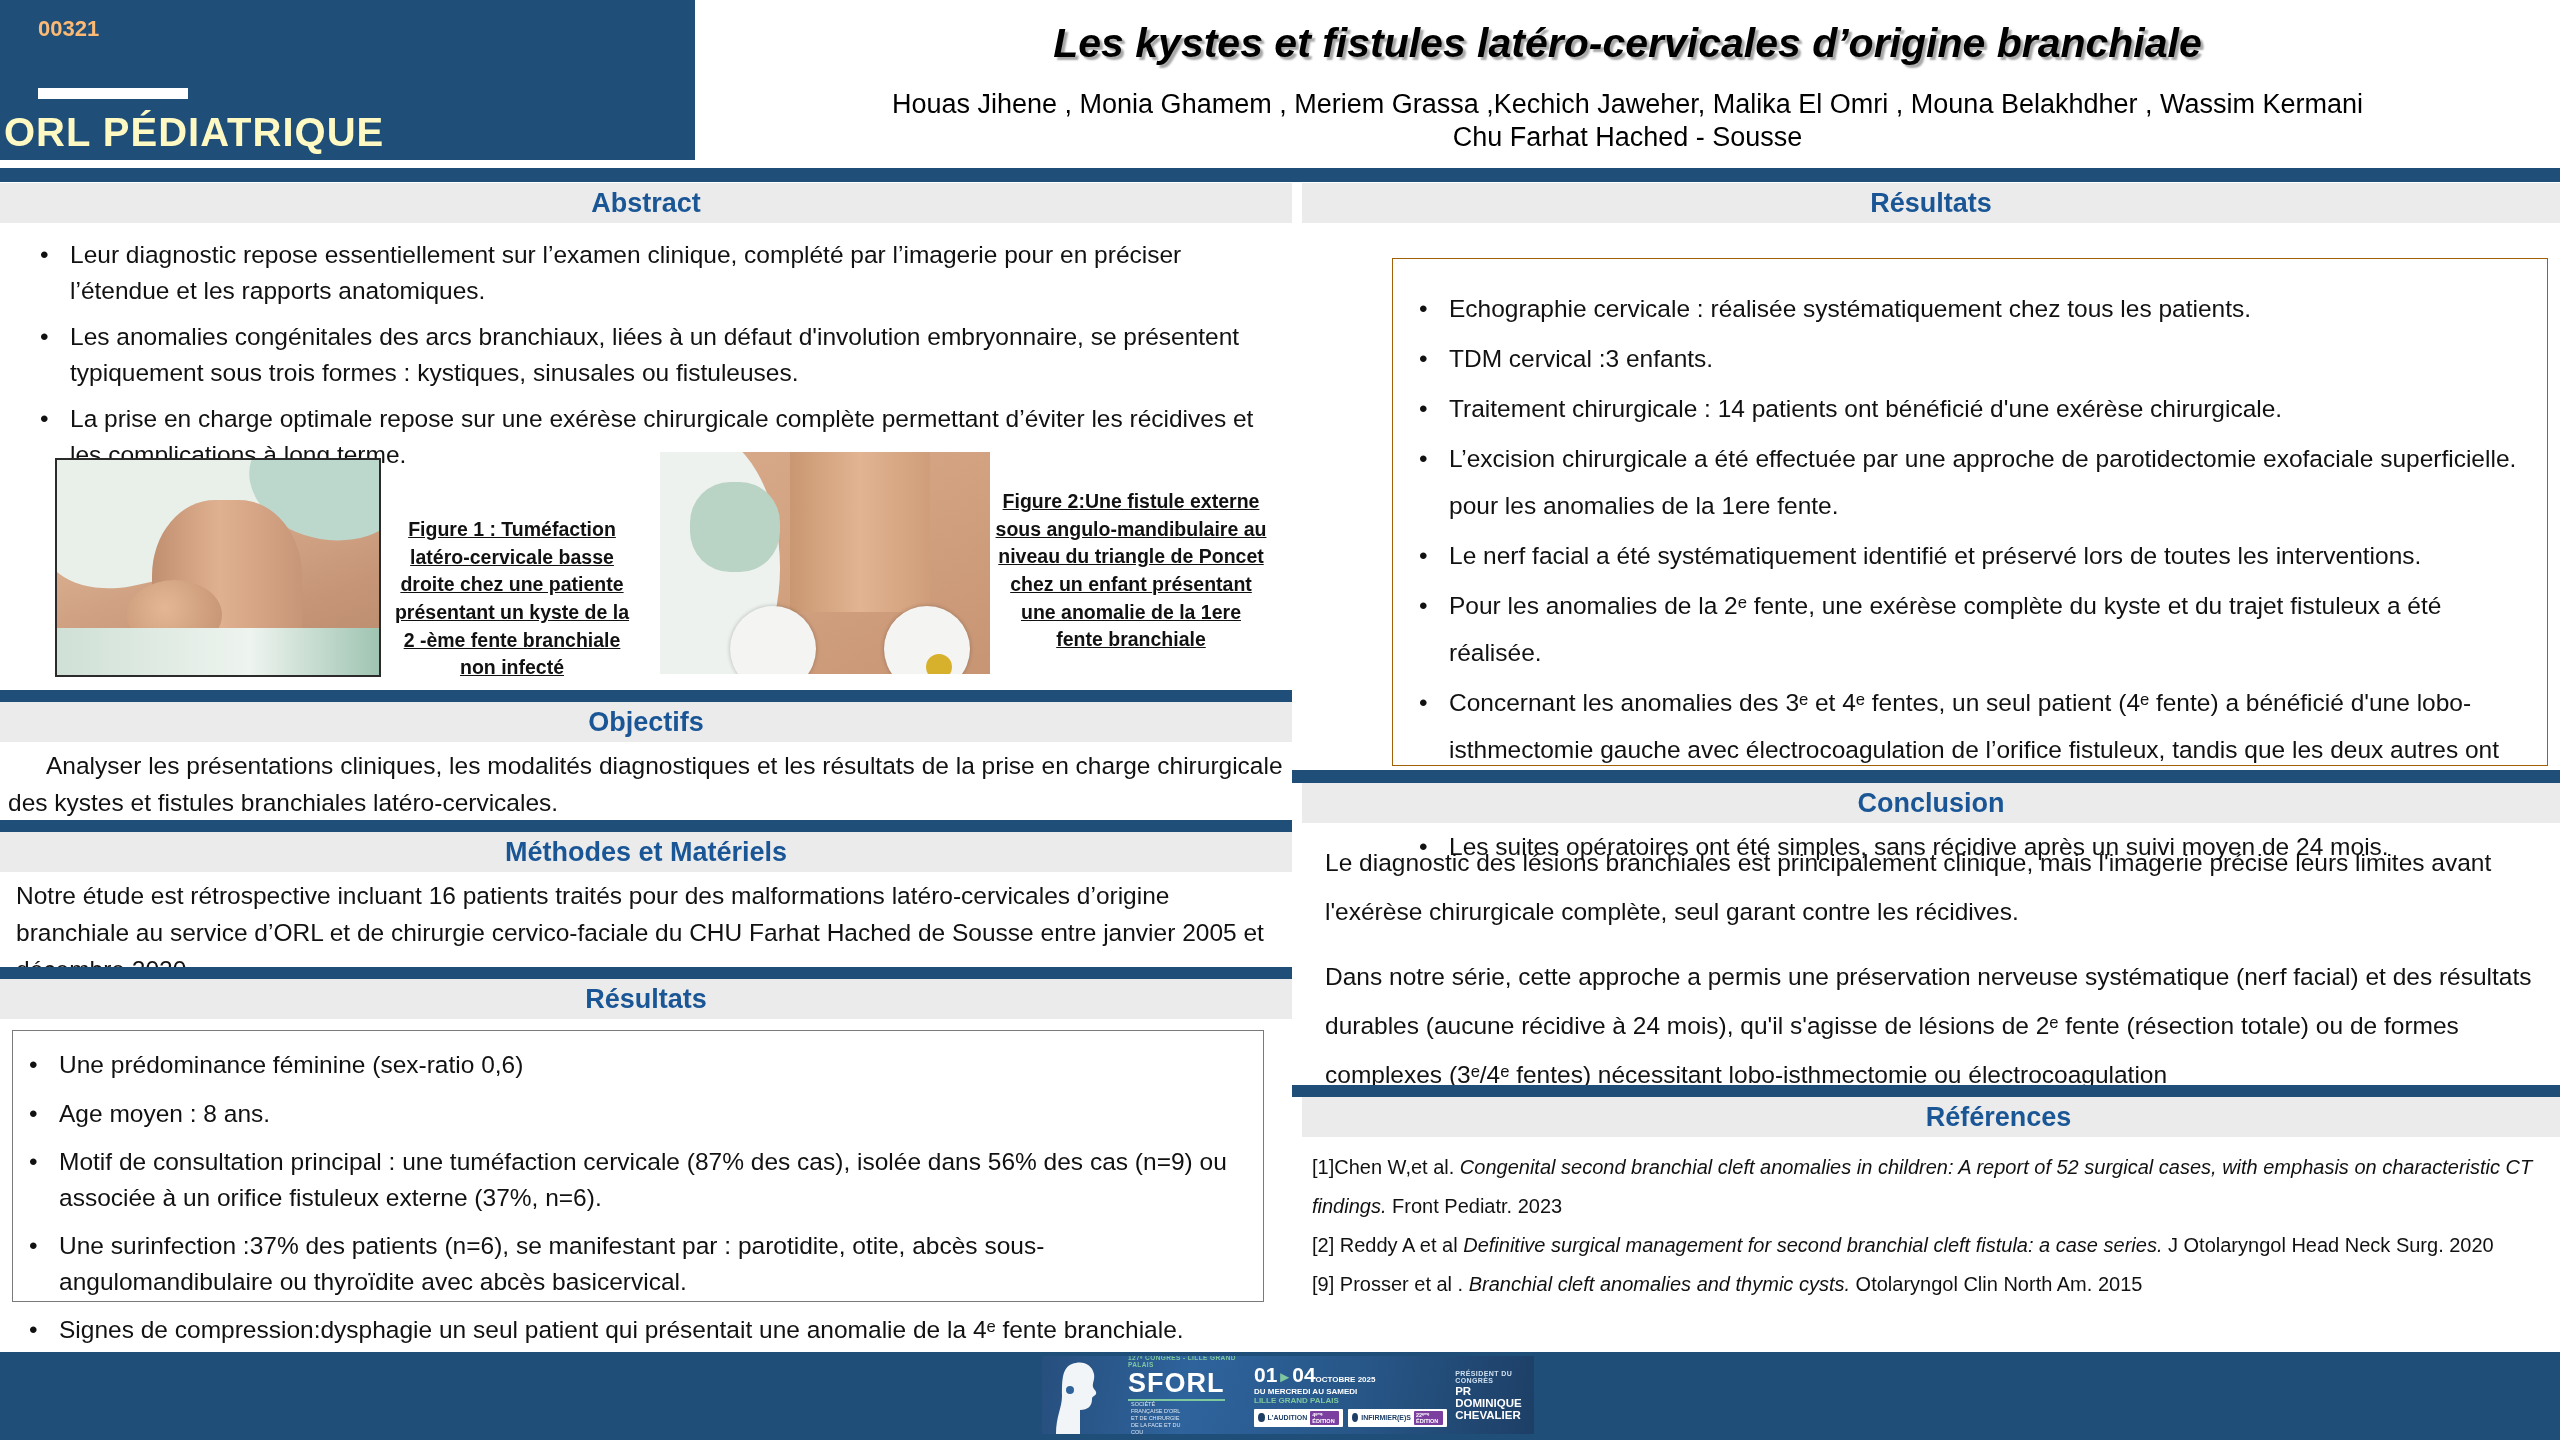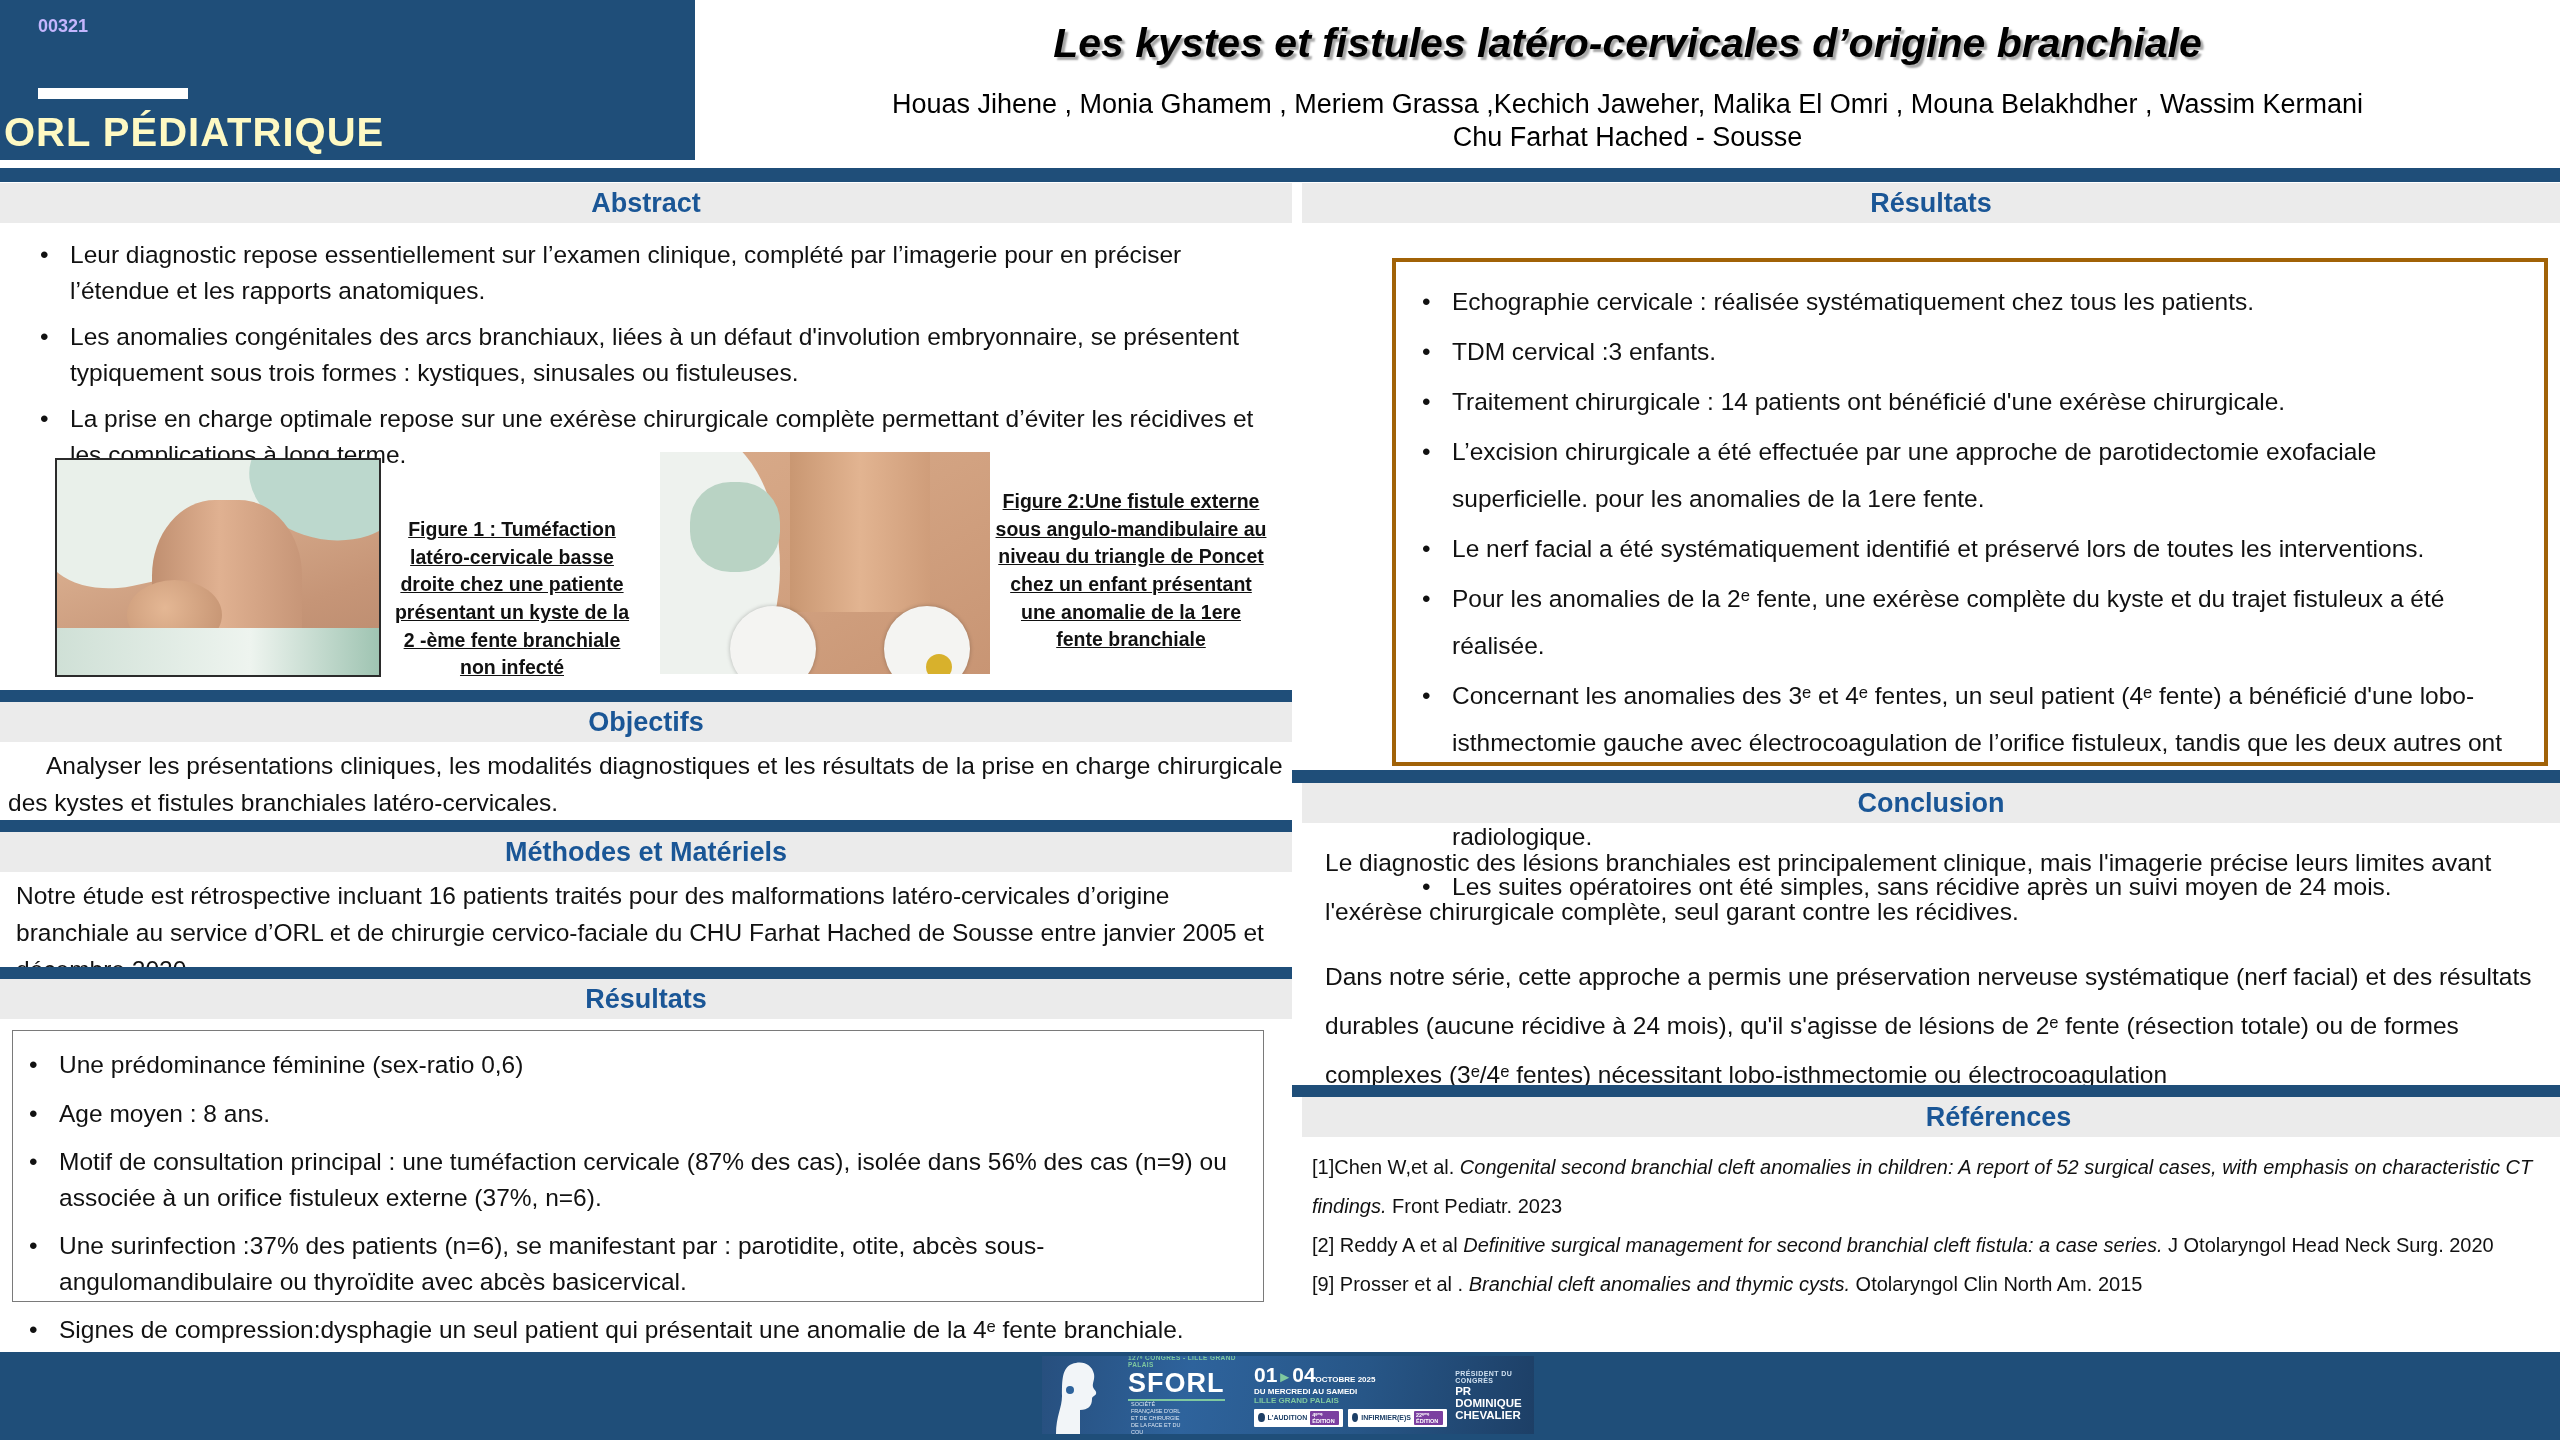--- a/index.html
+++ b/index.html
@@ -2,21 +2,21 @@
 <html><head>
 <meta charset="utf-8">
 <style>
   html,body{margin:0;padding:0;background:#fff;}
   .poster{
     position:relative;width:2560px;height:1440px;overflow:hidden;
     background:#ffffff;font-family:"Liberation Sans",sans-serif;color:#111;
   }
   
   .header-box{position:absolute;left:0;top:0;width:695px;height:160px;background:#1F4E79;}
-  .poster-number{position:absolute;left:38px;top:16px;color:#c4b5fd;font-size:18px;font-weight:bold;}
+  .poster-number{position:absolute;left:38px;top:16px;color:#fdba74;font-size:22px;font-weight:bold;}
   .header-dash{position:absolute;left:38px;top:88px;width:150px;height:11px;background:#fff;}
   .dept-label{position:absolute;left:4px;top:110px;color:#fef9c3;font-size:40px;font-weight:bold;letter-spacing:1px;}
   .title-wrap{position:absolute;left:695px;top:0;width:1865px;height:208px;text-align:center;}
   .poster-title{
     margin-top:20px;font-size:41px;font-weight:bold;font-style:italic;color:#000;
     text-shadow:3px 3px 2px rgba(0,0,0,0.35);
   }
   .authors{margin-top:22px;font-size:27px;color:#000;}
   .affiliation{margin-top:2px;font-size:27px;color:#000;}
   .top-rule{position:absolute;left:0;top:168px;width:2560px;height:14px;background:#1F4E79;}
@@ -40,21 +40,21 @@
   .methodes-text{position:absolute;left:16px;top:878px;width:1262px;}
   .results-box-left{
     position:absolute;left:12px;top:1030px;width:1252px;height:272px;
     border:1px solid #7a7a7a;box-sizing:border-box;padding:16px 18px 0 4px;
   }
   .results-box-left .bullets li{margin-bottom:13px;}
 
   
   .results-box-right{
     position:absolute;left:1392px;top:258px;width:1156px;height:508px;
-    border:4px solid #a16207;box-sizing:border-box;padding:16px 26px 0 14px;
+    border:1px solid #a16207;box-sizing:border-box;padding:26px 26px 0 14px;
   }
   .results-box-right .bullets li{line-height:1.92;margin-bottom:3px;}
   .conclusion-text{position:absolute;left:1325px;top:838px;width:1212px;}
   .conclusion-text p{margin:0 0 16px 0;font-size:24.5px;line-height:2.0;}
   .refs{position:absolute;left:1312px;top:1148px;width:1235px;font-size:20px;line-height:1.95;}
   .refs .ref-item{display:block;}
   .refs .it{font-style:italic;}
 
   
   .photo1{background:linear-gradient(160deg,#caa184 0%,#d7ab8c 35%,#c69577 70%,#b98a6e 100%);border:2px solid #2b2b2b;}

